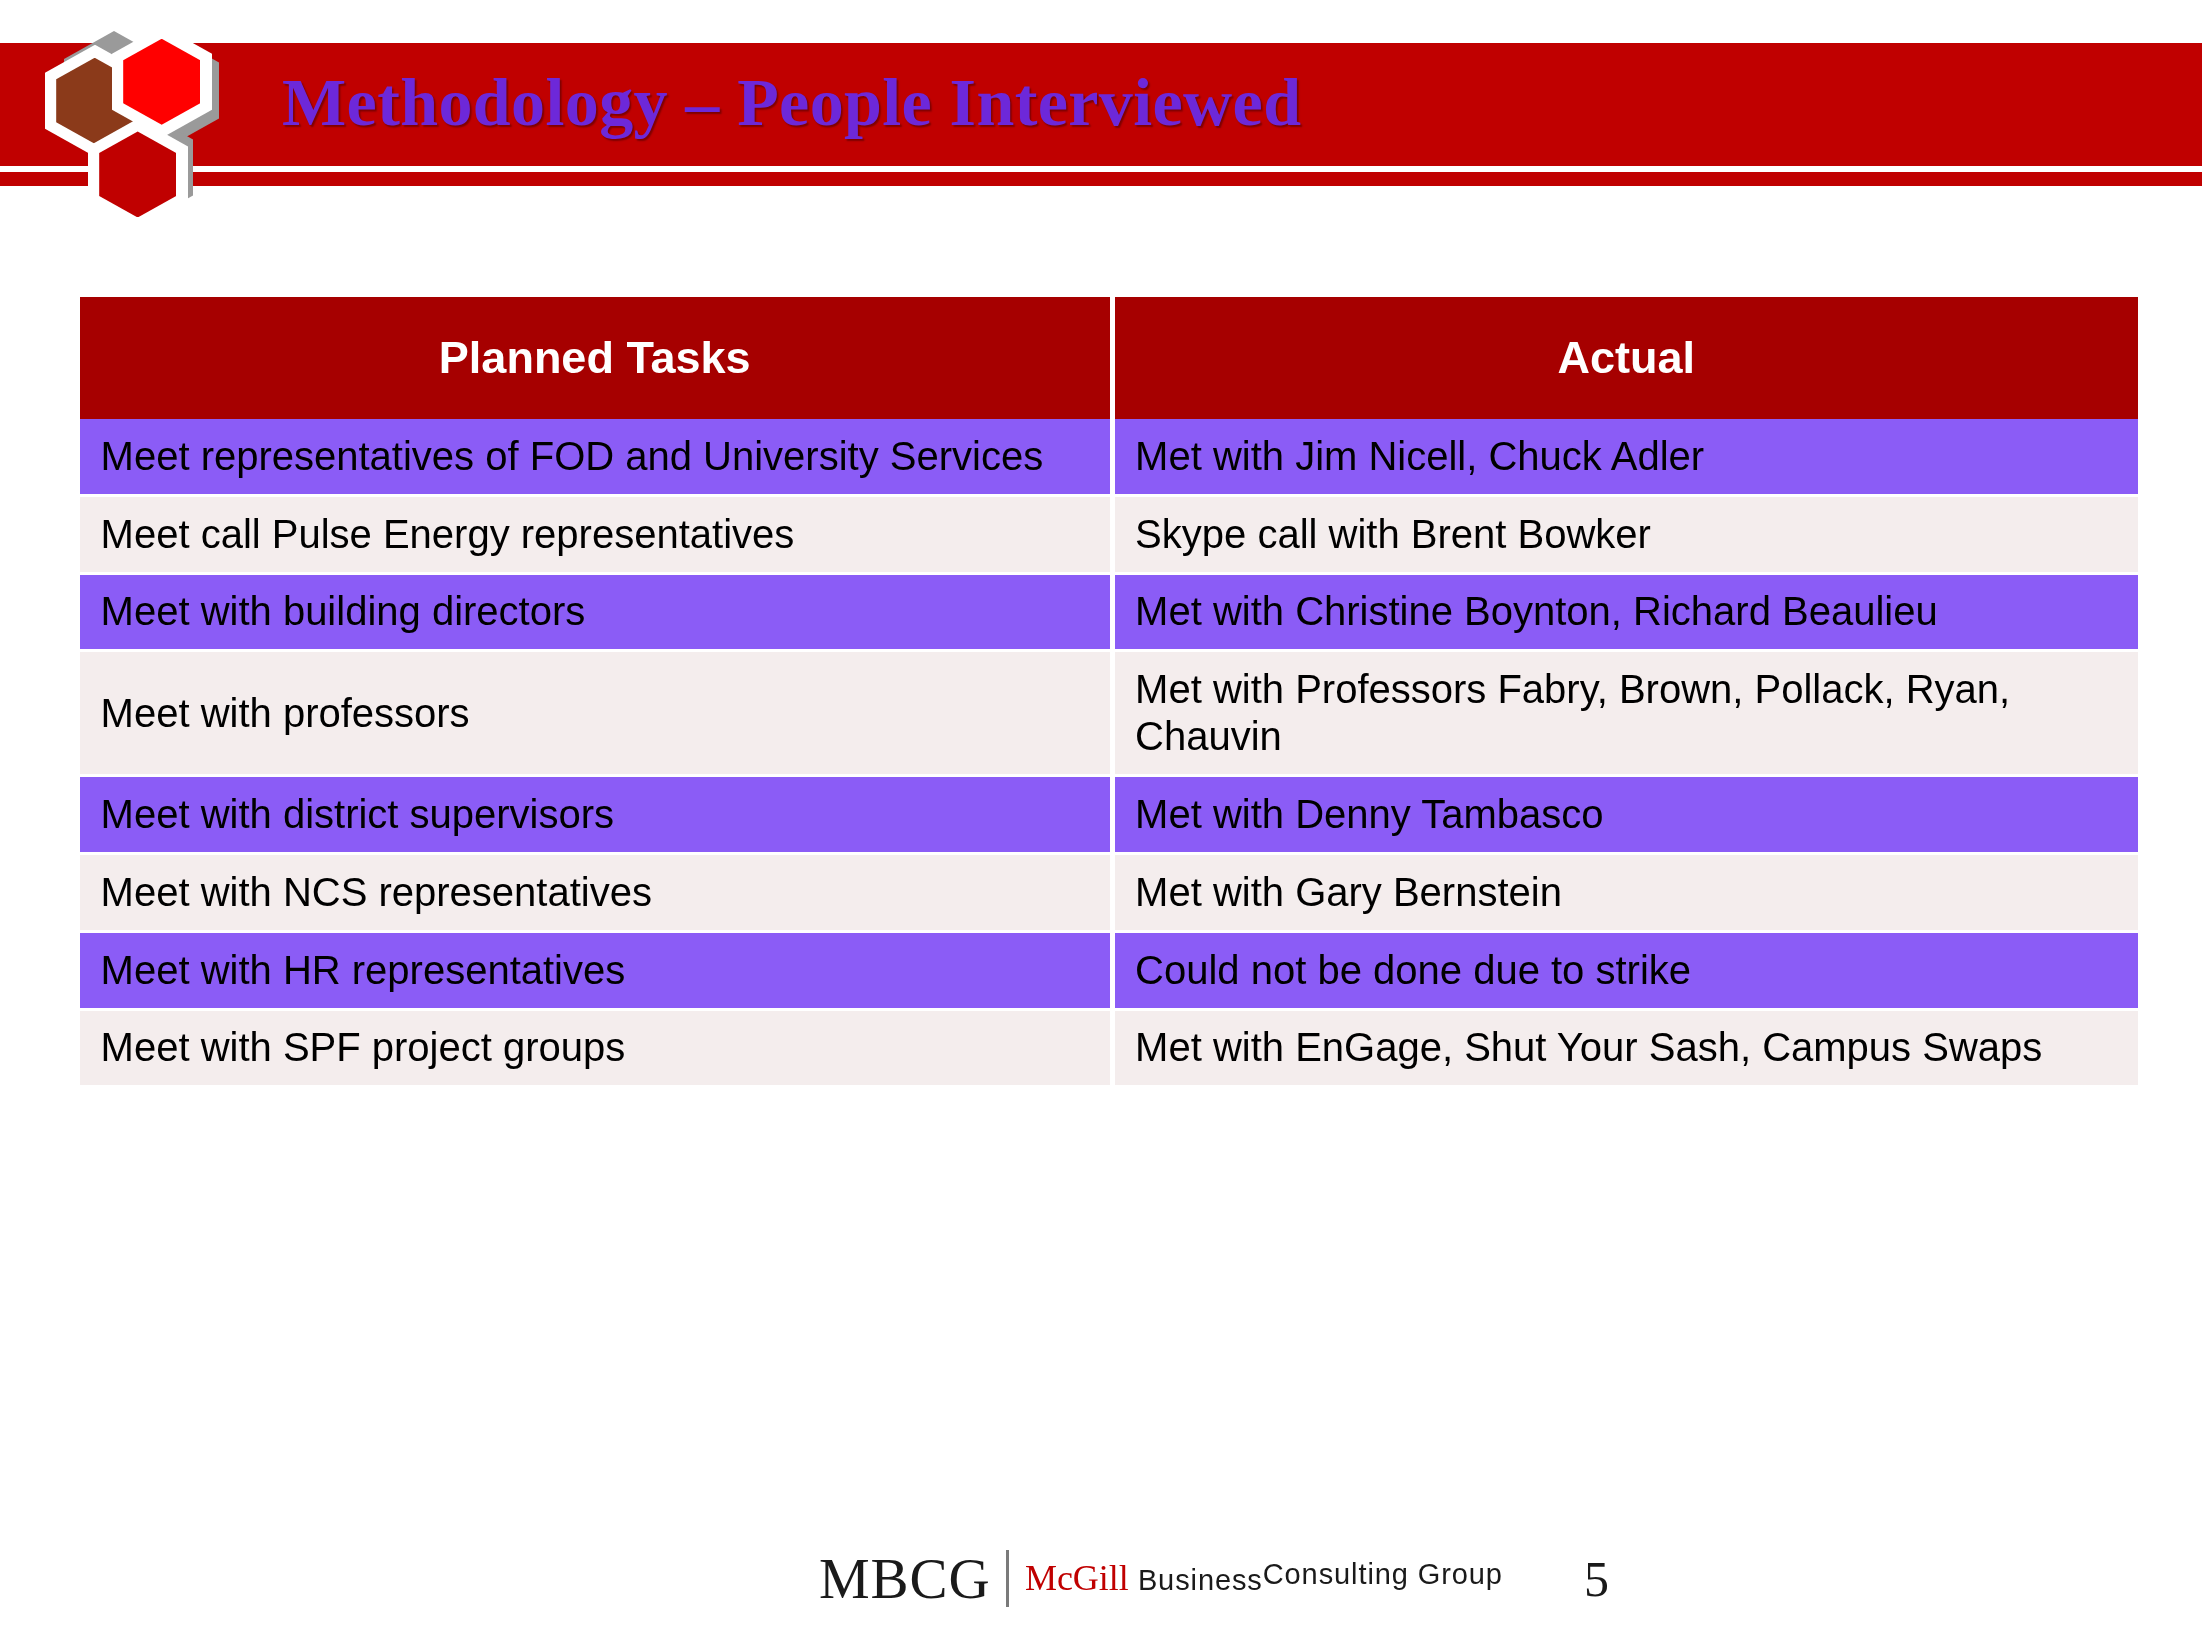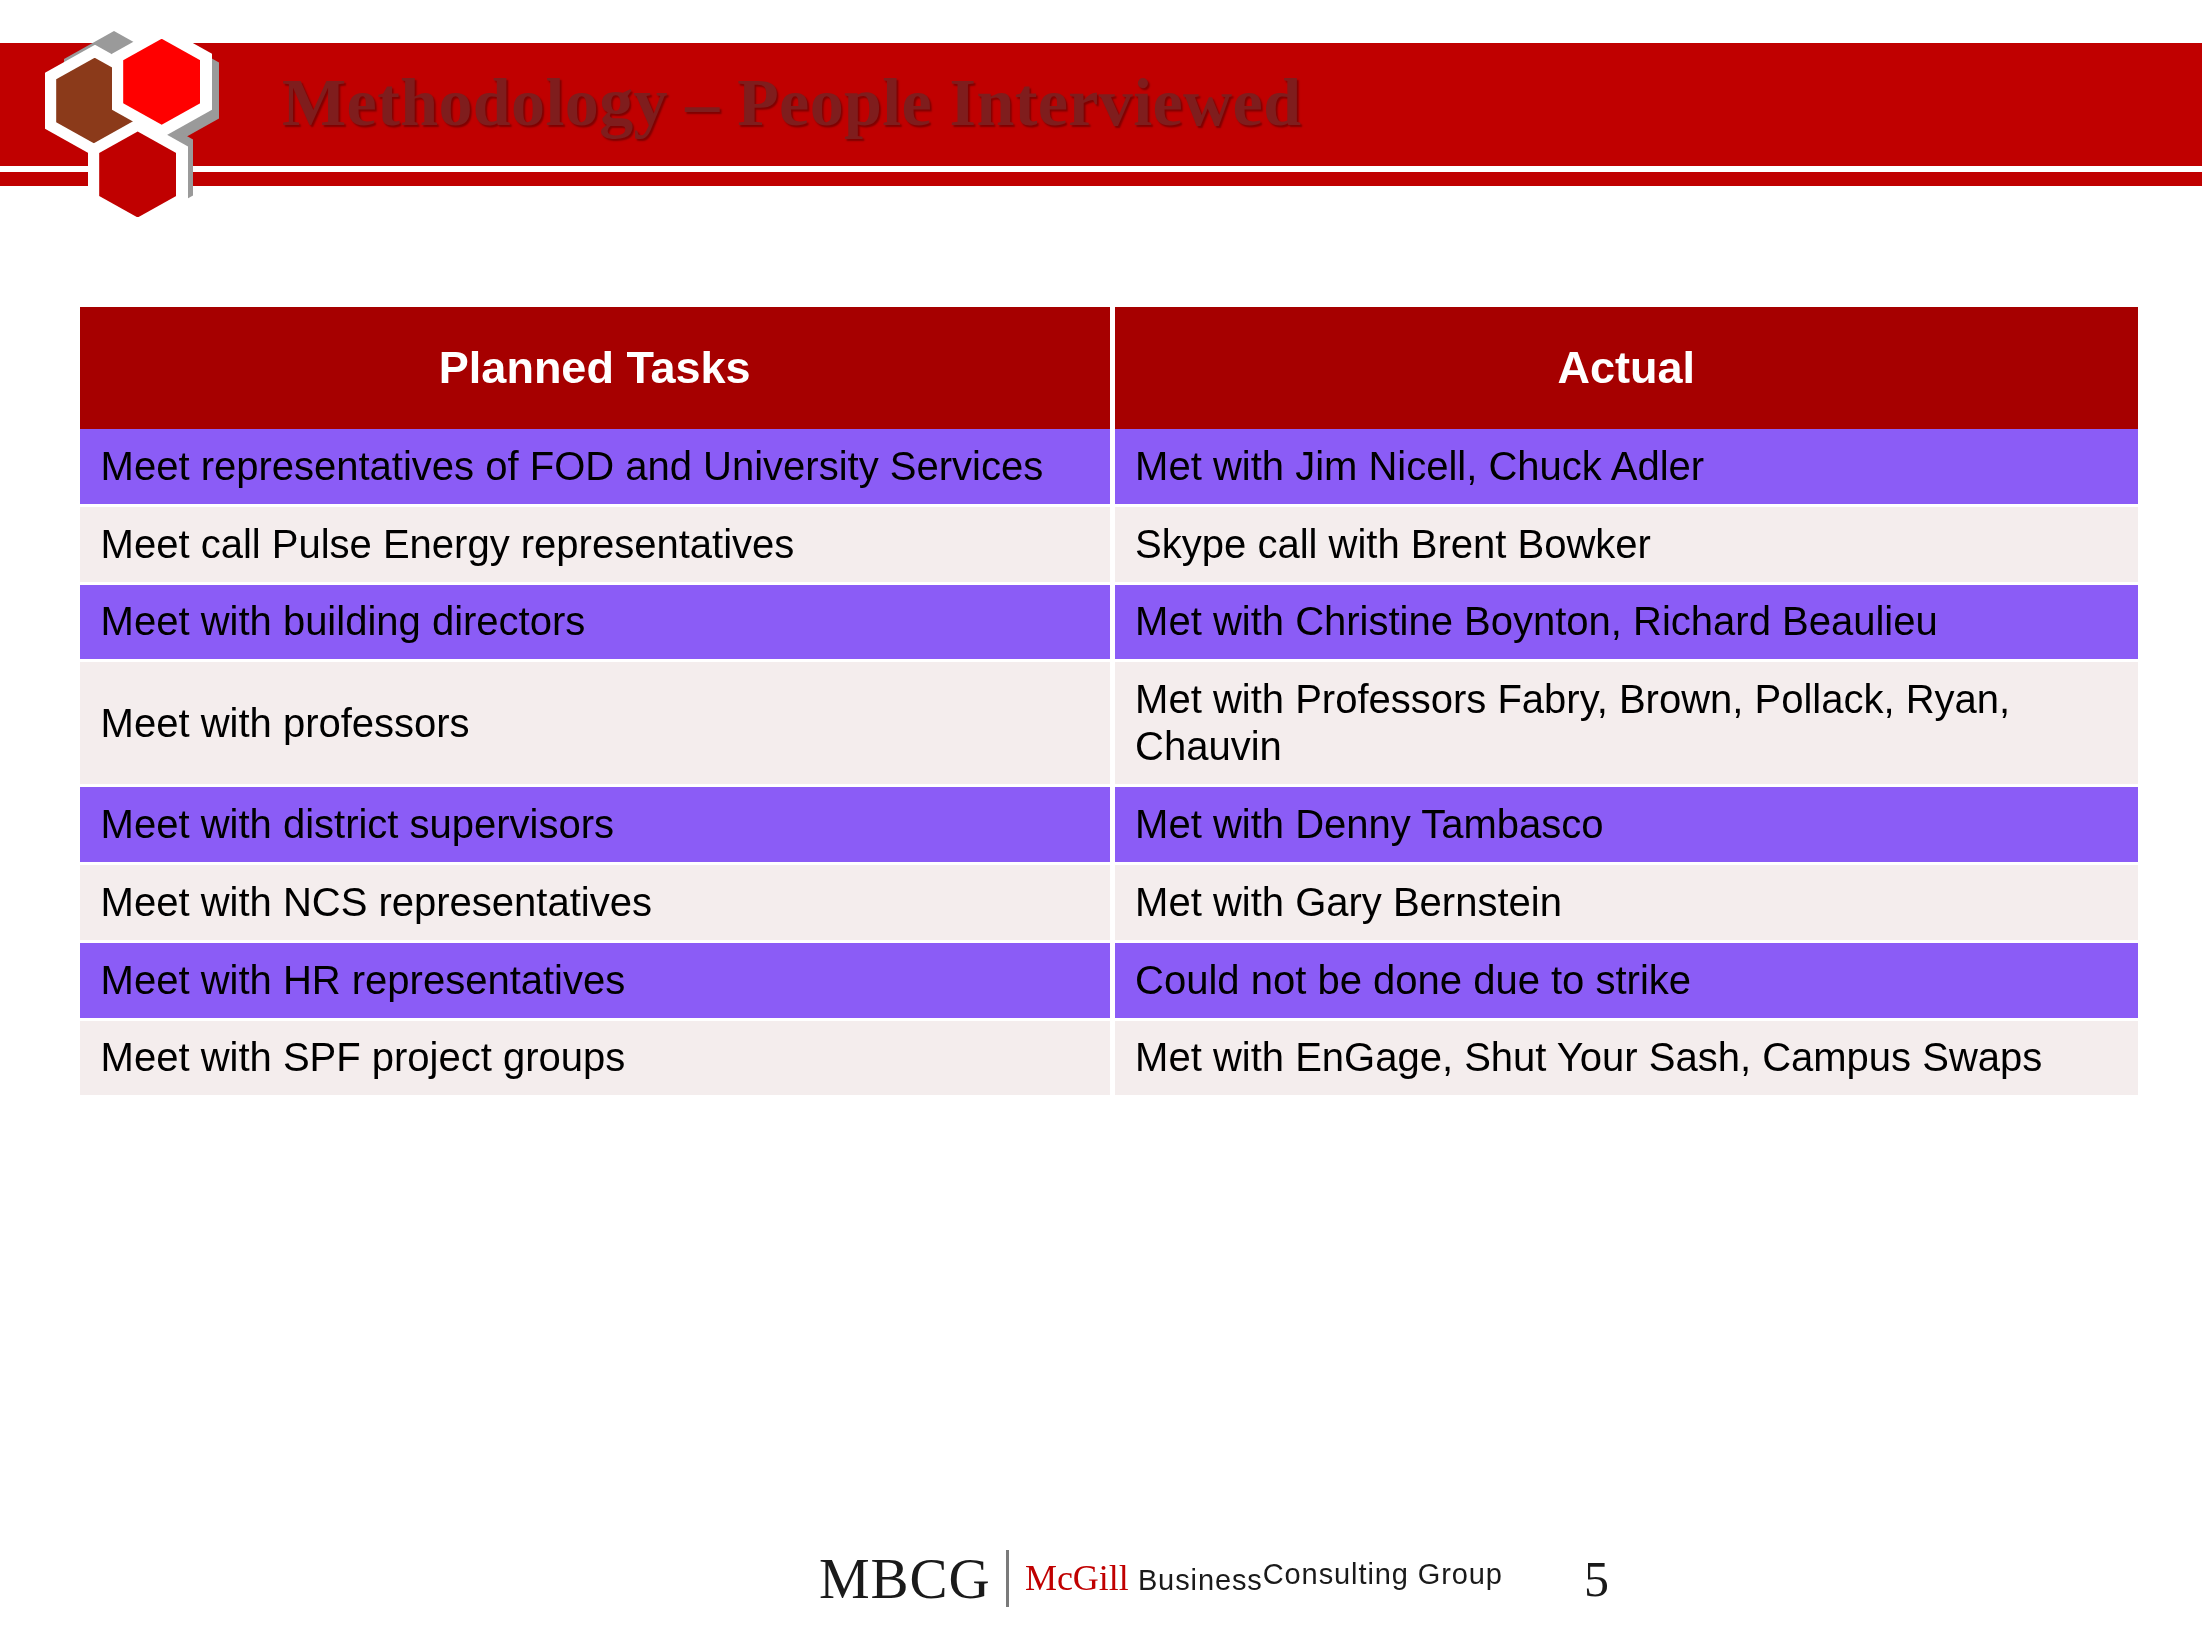--- a/index.html
+++ b/index.html
@@ -38,21 +38,21 @@
     top: 150px;
     left: 0;
     width: 2203px;
     height: 13.8px;
     background: #C00000;
   }
   .header-title {
     position: absolute;
     top: 41px;
     left: 282px;
-    color: #7f1d1d;
+    color: #6d28d9;
     font-family: "Liberation Serif", serif;
     font-weight: bold;
     font-size: 68px;
     letter-spacing: 0.4px;
     white-space: nowrap;
     text-shadow: 1.7px 1.7px 1.7px rgba(0,0,0,0.35);
   }
 
   
   .logo {
@@ -83,21 +83,20 @@
   .table-wrap {
     position: absolute;
     top: 297px;
     left: 80px;
     width: 2058px;
   }
   table.grid {
     border-collapse: collapse;
     width: 2058px;
     table-layout: fixed;
-    margin-top: 10px;
   }
   table.grid th {
     background: #A60000;
     color: #ffffff;
     font-size: 45px;
     font-weight: bold;
     height: 120px;
     text-align: center;
     vertical-align: middle;
     border-right: 5.2px solid #ffffff;

